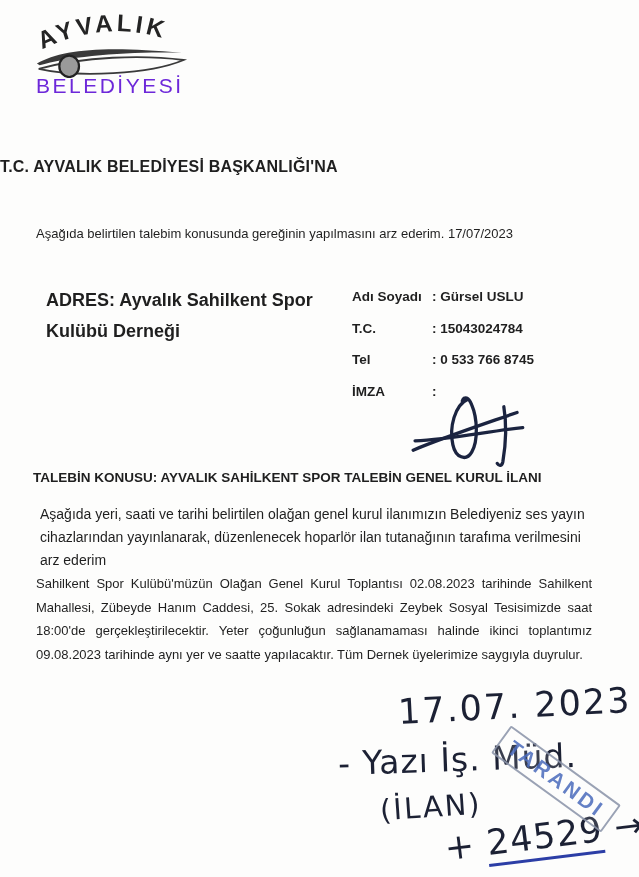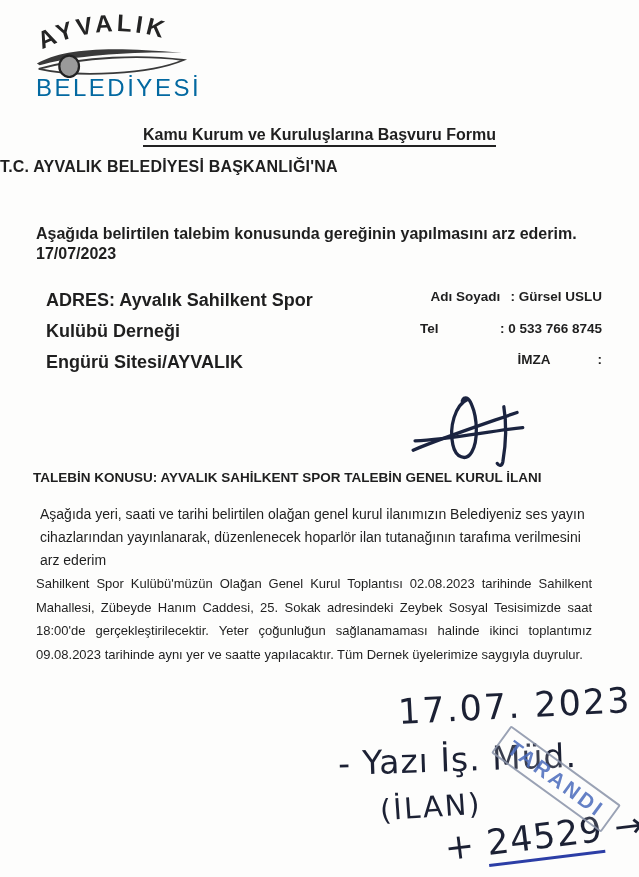--- a/index.html
+++ b/index.html
@@ -8,49 +8,49 @@
     width:639px;height:877px;
     background:#fdfdfc;
     overflow:hidden;
     font-family:"Liberation Sans",sans-serif;
     color:#1f1f1f;
   }
   
   .logo{position:absolute;left:28px;top:8px;width:170px;}
   .logo svg{display:block;}
   .logo-sub{
-    font-size:24px;letter-spacing:2.5px;font-weight:500;color:#0369a1;
+    font-size:21px;letter-spacing:2.5px;font-weight:500;color:#6d28d9;
     margin-top:-4px;padding-left:8px;
   }
   
   .form-title{
     position:absolute;top:126px;left:0;width:100%;text-align:center;
     font-size:16px;font-weight:700;
   }
   .form-title span{
     border-bottom:2px solid #222;padding-bottom:2px;
   }
   .addressee{
     position:absolute;top:158px;left:0;width:100%;
     font-size:16px;font-weight:700;letter-spacing:.2px;
   }
   
   .intro{
     position:absolute;left:36px;top:224px;width:560px;
-    font-size:16px;font-weight:700;line-height:20px;
+    font-size:13px;font-weight:400;line-height:20px;
   }
   .address{
     position:absolute;left:46px;top:285px;width:300px;
     font-size:18px;font-weight:700;line-height:31px;
   }
   .fields{
     position:absolute;left:352px;top:287px;width:250px;
     font-size:13.5px;font-weight:700;
   }
-  .field-row{display:flex;margin-bottom:12.5px;line-height:19px;justify-content:flex-end;}
+  .field-row{display:flex;margin-bottom:12.5px;line-height:19px;}
   .field-label{width:80px;flex:0 0 80px;}
   .field-value{white-space:nowrap;}
   .signature{position:absolute;left:408px;top:386px;}
   .subject{
     position:absolute;left:33px;top:470px;width:580px;
     font-size:13.5px;font-weight:700;
   }
   .para1{
     position:absolute;left:40px;top:503px;width:552px;
     font-size:14px;font-weight:400;line-height:23px;
@@ -97,39 +97,39 @@
       </text>
       <g>
         <path d="M 10 62 C 38 46, 85 42, 172 50 C 112 48, 46 54, 13 64 Z" fill="#3a3a3a"></path>
         <path d="M 12 68 C 62 54, 128 52, 174 58 C 136 74, 56 78, 12 68 Z" fill="none" stroke="#3a3a3a" stroke-width="2"></path>
         <ellipse cx="46" cy="65" rx="11" ry="12" fill="#9a9a9a" stroke="#222" stroke-width="2.5"></ellipse>
       </g>
     </svg>
     <div class="logo-sub">BELEDİYESİ</div>
   </div>
 
-  <div class="form-title">
-    <span>Kamu Kurum ve Kuruluşlarına Başvuru Formu</span>
-  </div>
   <div class="addressee">T.C. AYVALIK BELEDİYESİ BAŞKANLIĞI'NA</div>
 
   <div class="intro">
     <span>Aşağıda belirtilen talebim konusunda gereğinin yapılmasını arz ederim.</span>
     <span>17/07/2023</span>
   </div>
 
   <div class="address">
     <div>ADRES: Ayvalık Sahilkent Spor Kulübü Derneği</div>
-    <div>Engürü Sitesi/AYVALIK</div>
   </div>
 
   <div class="fields">
     <div class="field-row">
       <span class="field-label">Adı Soyadı</span>
       <span class="field-value">: Gürsel USLU</span>
+    </div>
+    <div class="field-row">
+      <span class="field-label">T.C.</span>
+      <span class="field-value">: 15043024784</span>
     </div>
     <div class="field-row">
       <span class="field-label">Tel</span>
       <span class="field-value">: 0 533 766 8745</span>
     </div>
     <div class="field-row">
       <span class="field-label">İMZA</span>
       <span class="field-value">:</span>
     </div>
   </div>

